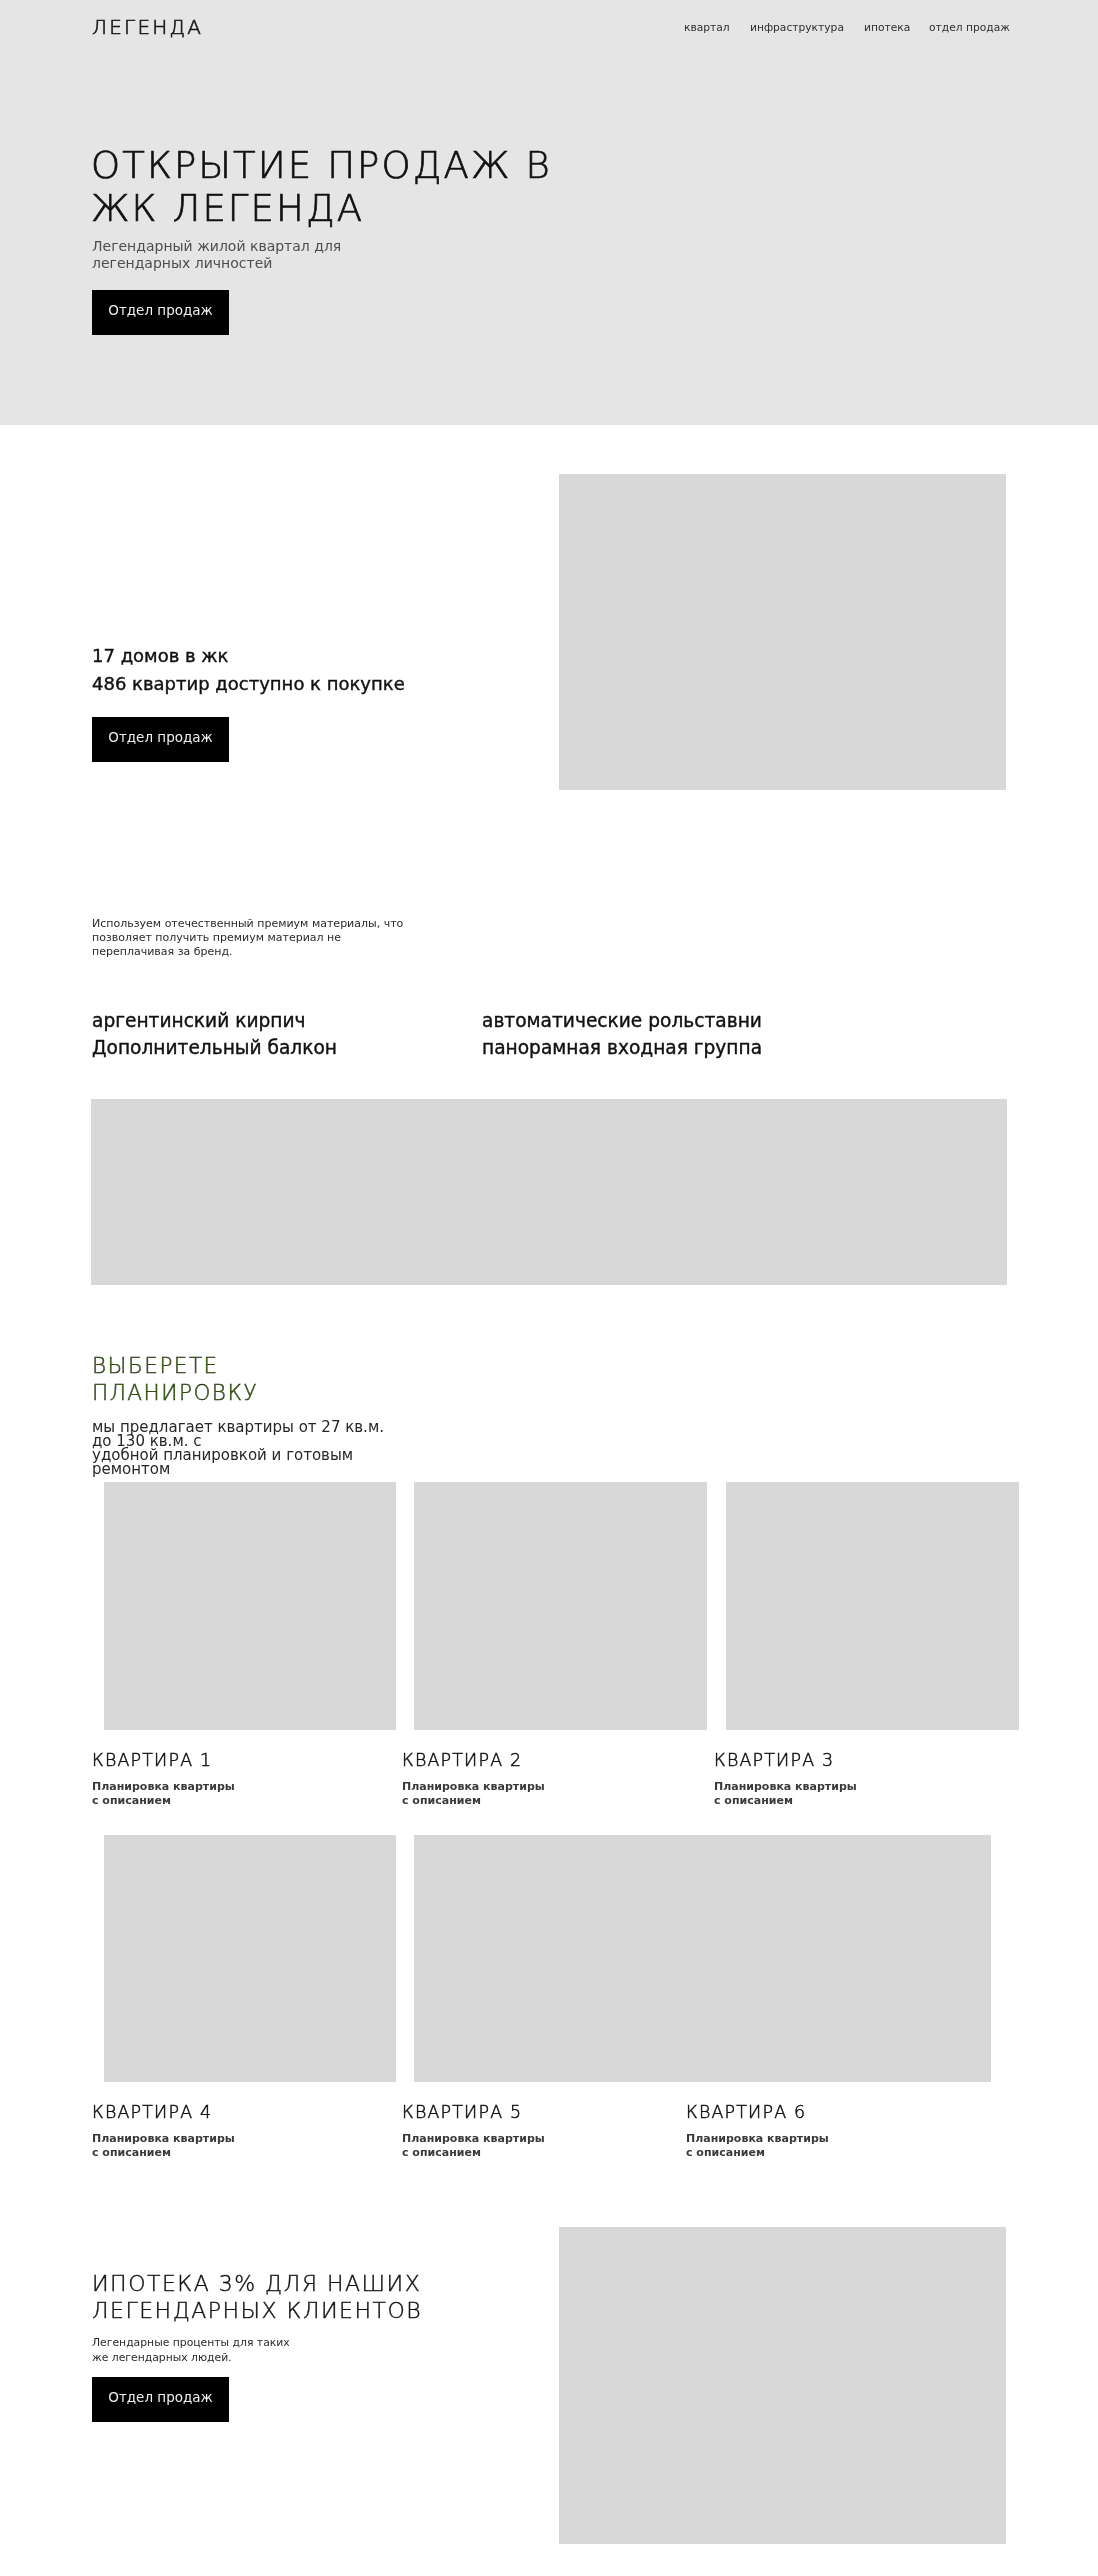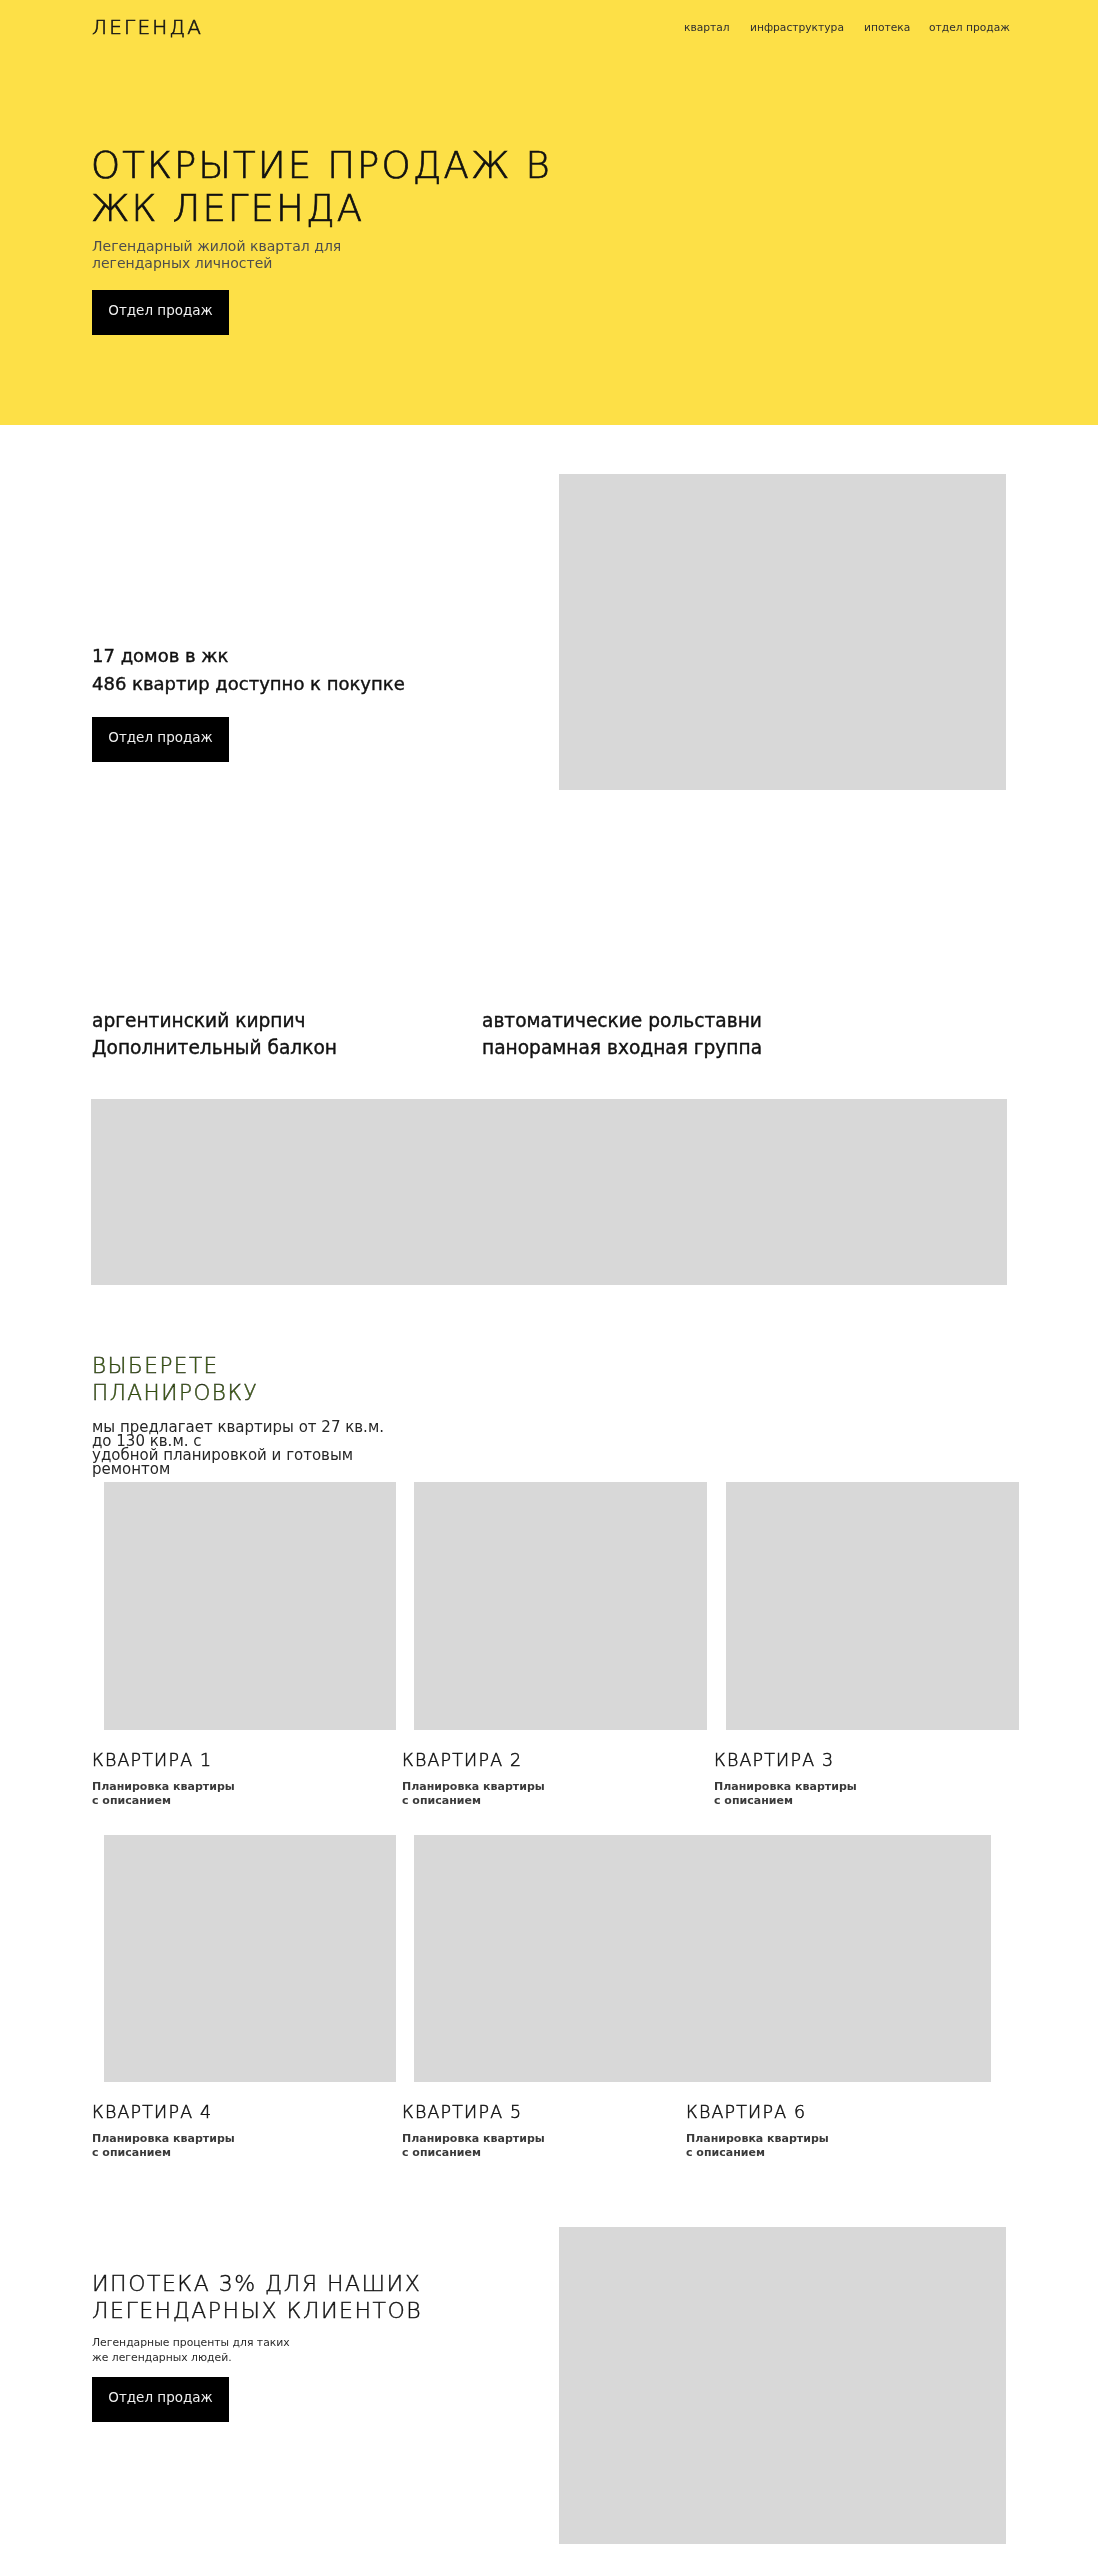--- a/index.html
+++ b/index.html
@@ -13,21 +13,21 @@
     -webkit-font-smoothing:antialiased;
   }
   
   #page { position:absolute; left:0; top:0; width:1099px; height:2576px; }
   
   #logo, #nav a, #heroTitle, #heroSub, .btn, #s2stats, #s3title, #s3sub,
   .feat, #s4title, #s4sub, .card .ct, .card .cd, #s5title, #s5sub { filter:blur(0px); }
   .ph { position:absolute; background:#d8d8d8; }
 
   
-  #hero { position:absolute; left:0; top:0; width:1099px; height:425px; background:#fde047; }
+  #hero { position:absolute; left:0; top:0; width:1099px; height:425px; background:#e5e5e5; }
   #logo { position:absolute; left:92px; top:13.7px; font-weight:200;
           font-size:20px; letter-spacing:2.2px; color:#151515; white-space:nowrap; line-height:27.5px;
           -webkit-text-stroke:0.6px #151515; }
   #nav { position:absolute; left:0; top:0; width:1099px; height:55px; }
   #nav a { position:absolute; top:21px; font-size:10.7px; font-weight:400; color:#2e2e2e;
            text-decoration:none; white-space:nowrap; line-height:14.7px; letter-spacing:0px; }
   #nav a:nth-of-type(1){ left:684px; }
   #nav a:nth-of-type(2){ left:750px; }
   #nav a:nth-of-type(3){ left:864px; }
   #nav a:nth-of-type(4){ left:929px; }
@@ -109,20 +109,23 @@
   <a class="btn" id="heroBtn">Отдел продаж</a>
 </div>
 
 <div class="ph" id="s2img"></div>
 <div id="s2stats">
   <div>17 домов в жк</div>
   <div>486 квартир доступно к покупке</div>
 </div>
 <a class="btn" id="s2btn">Отдел продаж</a>
 
+<p id="s3sub">Используем отечественный премиум материалы, что
+позволяет получить премиум материал не
+переплачивая за бренд.</p>
 <div class="feat" id="featR">
   <div>автоматические рольставни</div>
   <div>панорамная входная группа</div>
 </div>
 <div class="feat" id="featL">
   <div>аргентинский кирпич</div>
   <div>Дополнительный балкон</div>
 </div>
 <div class="ph" id="s3band"></div>
 

